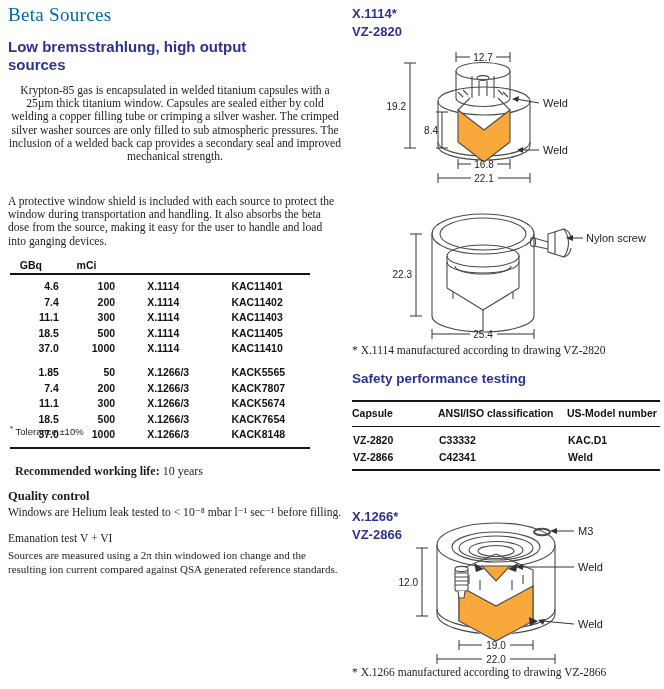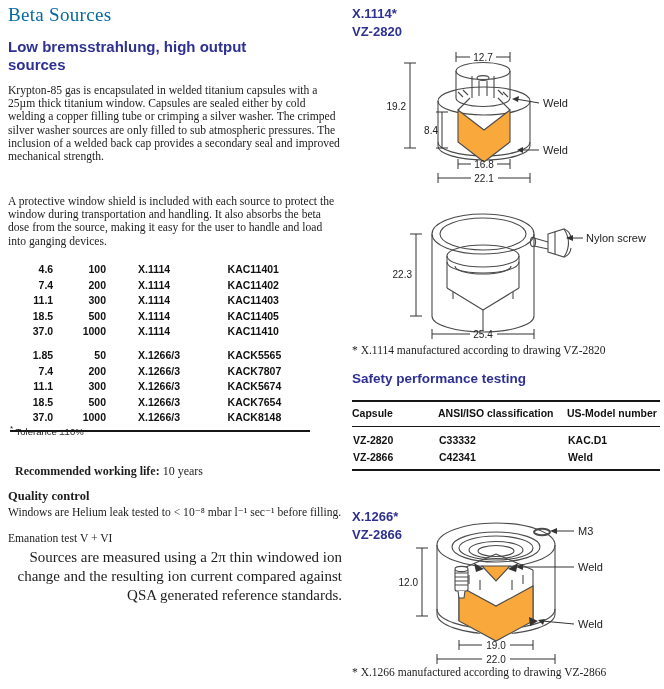--- a/index.html
+++ b/index.html
@@ -4,21 +4,21 @@
 <style>
   html,body{margin:0;padding:0;}
   body{width:664px;height:689px;position:relative;background:#fff;overflow:hidden;
        font-family:"Liberation Serif","DejaVu Serif",serif;color:#1d1d1d;}
   .abs{position:absolute;}
   
   #page-title{left:8px;top:4px;font-size:19px;color:#0369a1;letter-spacing:.3px;}
   #subheading{left:8px;top:38px;width:272px;font-family:"Liberation Sans","DejaVu Sans",sans-serif;
               font-weight:700;font-size:15px;line-height:18px;color:#2e3192;}
   .para{left:8px;width:334px;font-size:11.6px;line-height:13.2px;text-align:left;}
-  #para1{top:84px;}
+  #para1{top:84px;text-align:center;}
   #para2{top:195px;}
   
   #activity-table{left:10px;top:258px;width:300px;border-collapse:collapse;
       font-family:"Liberation Sans","DejaVu Sans",sans-serif;font-size:10.5px;font-weight:700;color:#111;}
   #activity-table thead tr.r1 th{border-top:2.5px solid #161616;padding-top:3px;}
   #activity-table thead tr.r2 th{border-bottom:2.5px solid #161616;padding-bottom:2px;}
   #activity-table th{text-align:left;font-weight:700;line-height:12px;}
   #activity-table td{line-height:13.6px;}
   #activity-table .c-gbq{width:52px;text-align:right;padding-right:6px;}
   #activity-table .c-mci{width:56px;text-align:right;padding-right:6px;}
@@ -29,21 +29,21 @@
   #activity-table tbody tr.first td{padding-top:5px;}
   #activity-table tbody tr.gap td{padding-top:9px;}
   #activity-table tbody tr.last td{padding-bottom:5px;border-bottom:2px solid #161616;}
   #activity-footnote{left:10px;top:424px;font-family:"Liberation Sans","DejaVu Sans",sans-serif;
       font-size:9.5px;color:#222;}
   #working-life{left:8px;top:464px;font-size:12px;margin-left:7px;}
   #working-life b{font-weight:700;}
   #quality-heading{left:8px;top:489px;font-size:12.5px;font-weight:700;}
   #qc-line1{left:8px;top:506px;width:334px;font-size:11.6px;line-height:13.2px;}
   #qc-line2{left:8px;top:532px;font-size:11.6px;}
-  #qc-para{left:8px;top:548px;width:334px;font-size:15px;line-height:19px;text-align:right;}
+  #qc-para{left:8px;top:548px;width:334px;font-size:11px;line-height:14px;}
   
   .model-title{font-family:"Liberation Sans","DejaVu Sans",sans-serif;font-weight:700;
       font-size:13px;line-height:18px;color:#2e3192;}
   #cap1-title{left:352px;top:5px;}
   #cap2-title{left:352px;top:508px;}
   #svg1{left:352px;top:46px;}
   #svg2{left:352px;top:198px;}
   #svg3{left:352px;top:514px;}
   .footnote{font-size:11.5px;color:#222;}
   #footnote1{left:352px;top:344px;}
@@ -72,20 +72,26 @@
 </head>
 <body>
 
 <div class="abs" id="page-title">Beta Sources</div>
 <div class="abs" id="subheading">Low bremsstrahlung, high output sources</div>
 <div class="abs para" id="para1">Krypton-85 gas is encapsulated in welded titanium capsules with a 25µm thick titanium window. Capsules are sealed either by cold welding a copper filling tube or crimping a silver washer. The crimped silver washer sources are only filled to sub atmospheric pressures. The inclusion of a welded back cap provides a secondary seal and improved mechanical strength.</div>
 <div class="abs para" id="para2">A protective window shield is included with each source to protect the window during transportation and handling. It also absorbs the beta dose from the source, making it easy for the user to handle and load into ganging devices.</div>
 
 <table class="abs" id="activity-table">
   <thead>
+    <tr class="r2">
+      <th class="c-gbq">GBq</th>
+      <th class="c-mci">mCi</th>
+      <th></th>
+        <th></th>
+    </tr>
   </thead>
   <tbody>
     <tr class="first">
         <td class="c-gbq">4.6</td>
         <td class="c-mci">100</td>
         <td class="c-cap">X.1114</td>
         <td class="c-prod">KAC11401</td>
       </tr>
     <tr>
         <td class="c-gbq">7.4</td>

